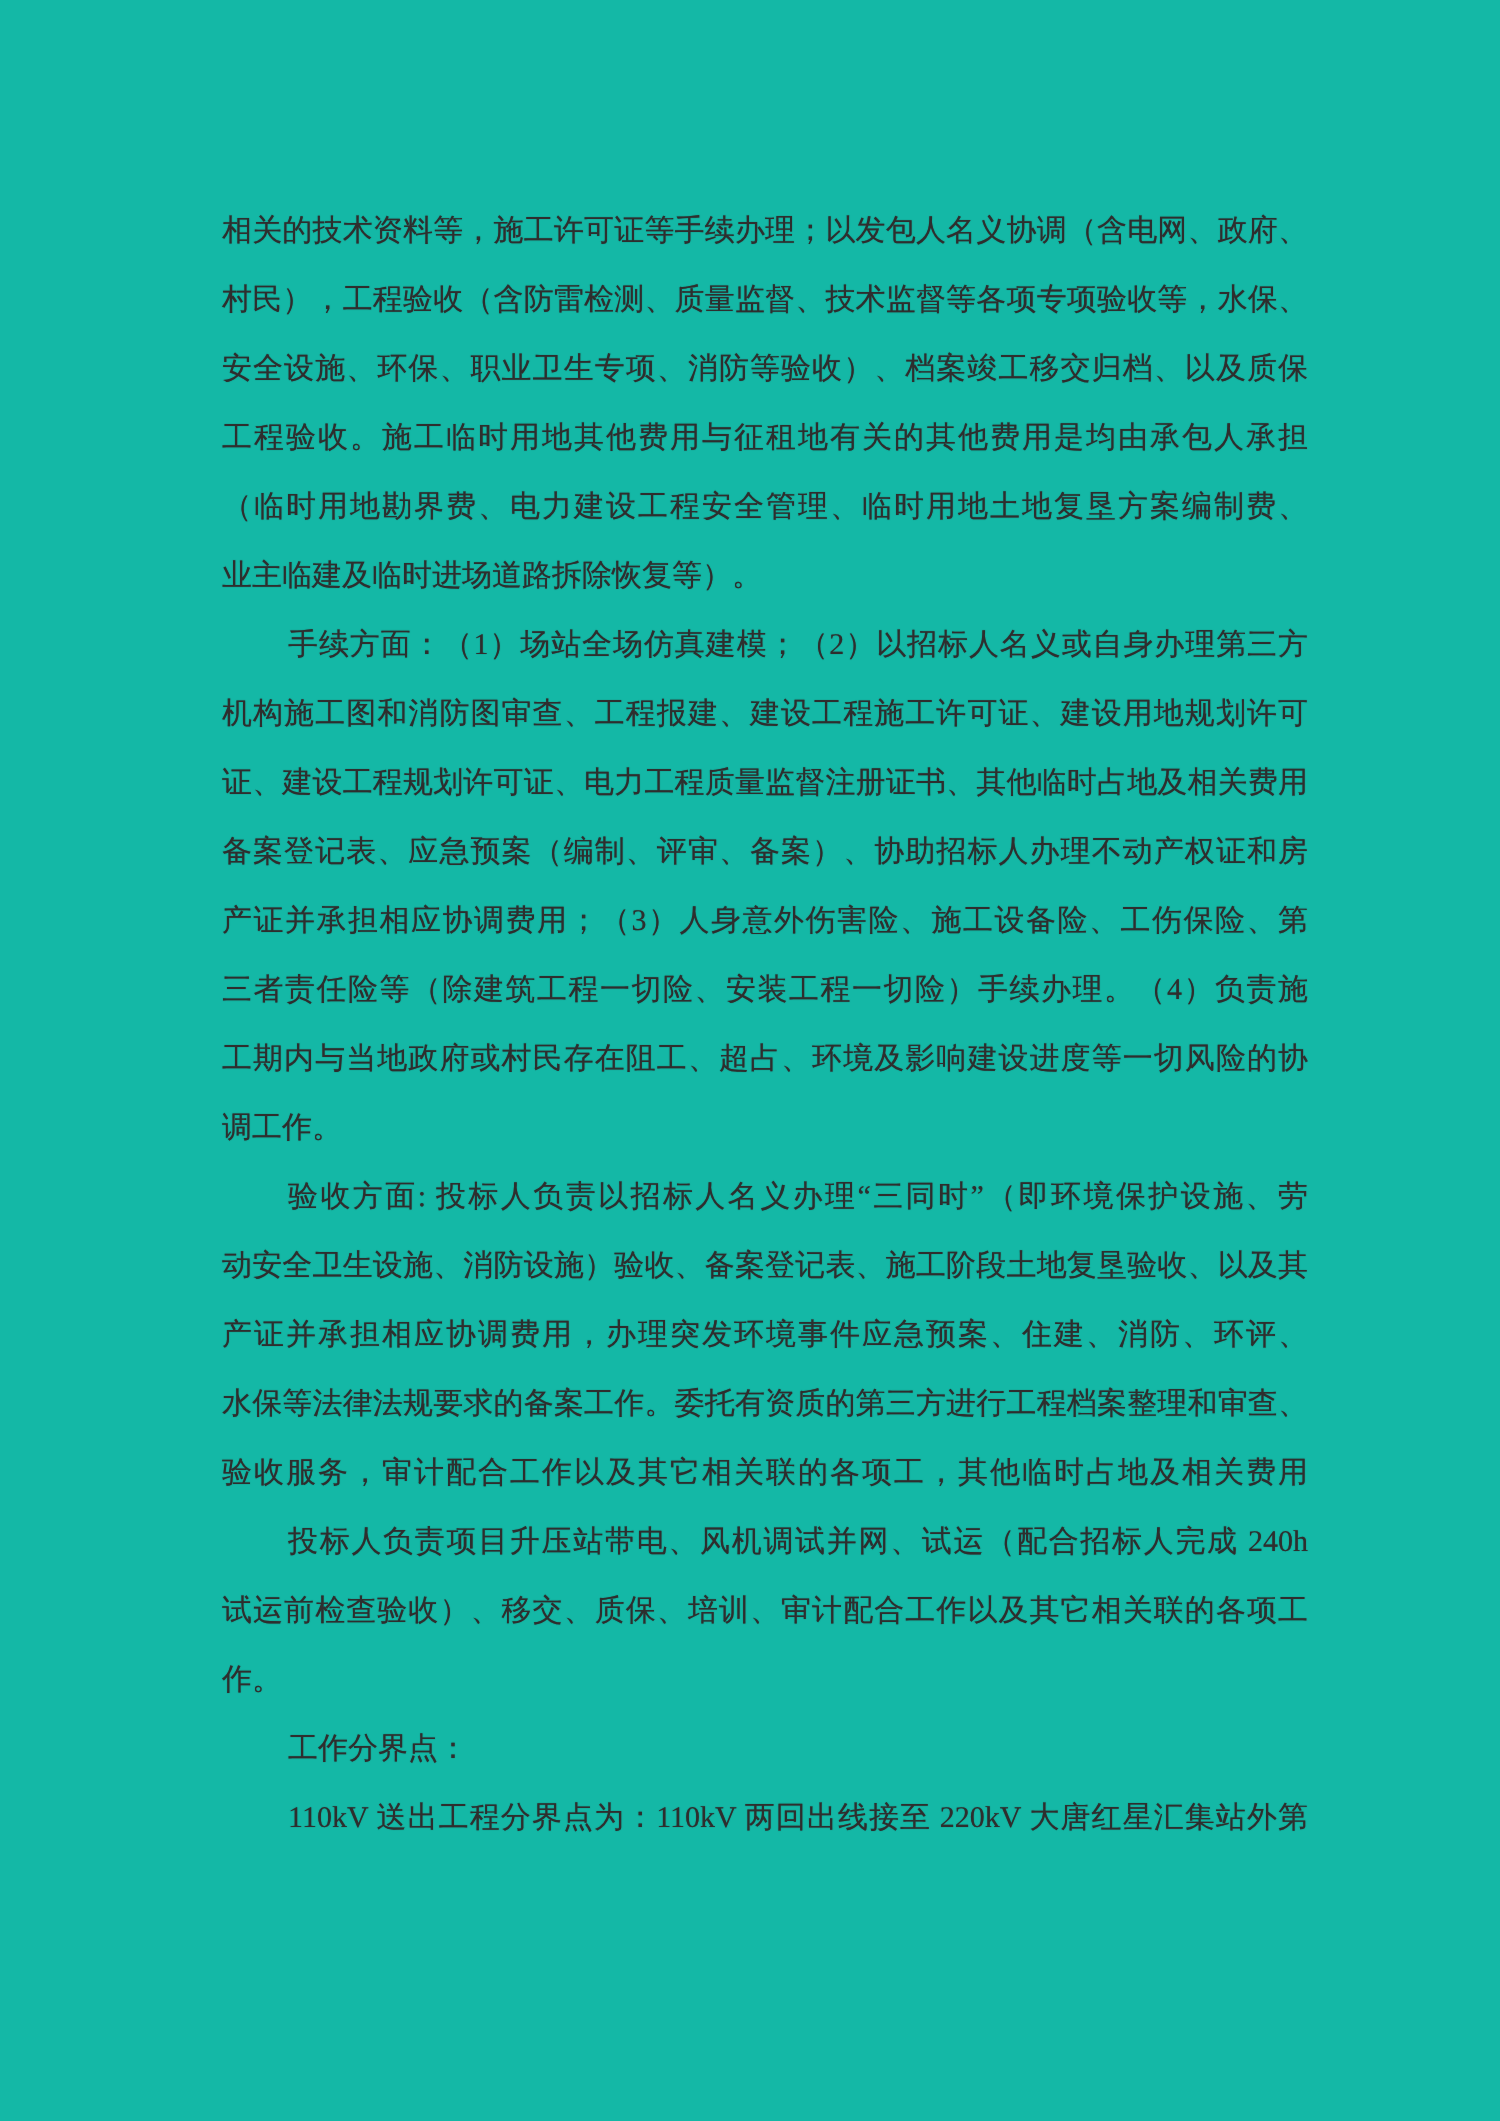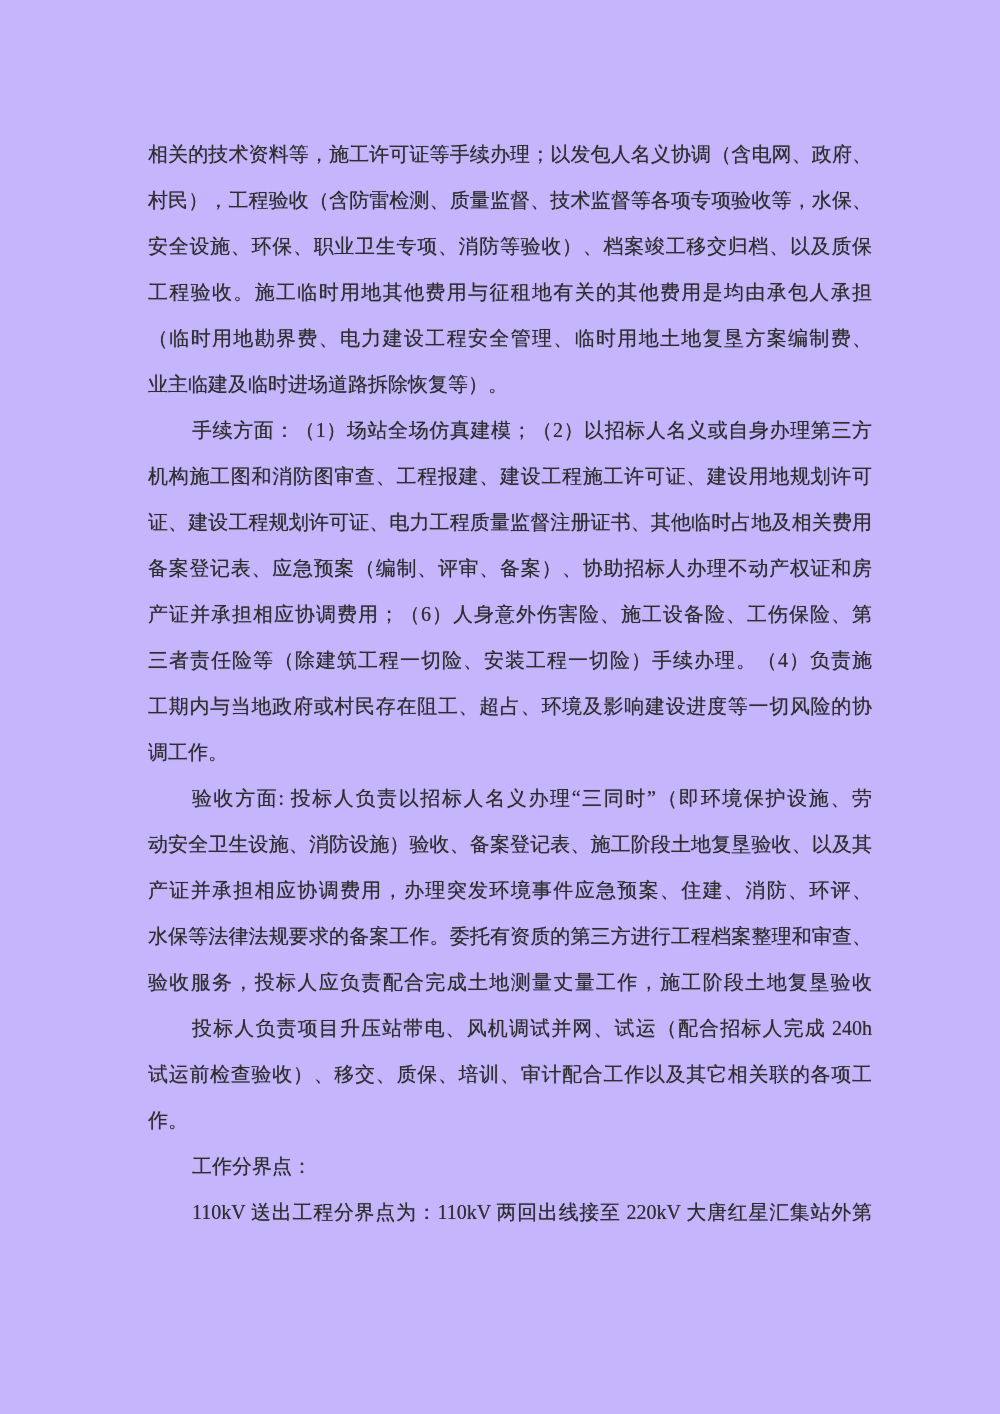--- a/index.html
+++ b/index.html
@@ -4,21 +4,21 @@
 <style>
   html, body {
     margin: 0;
     padding: 0;
     background: #ffffff;
   }
   .page {
     position: relative;
     width: 1000px;
     height: 1414px;
-    background: #c4b5fd;
+    background: #14b8a6;
     overflow: hidden;
     font-family: "Liberation Serif", "DejaVu Serif", serif;
   }
   .text-block {
     position: absolute;
     left: 148px;
     top: 131px;
     width: 724px;
   }
   .line {
@@ -47,28 +47,28 @@
   <div class="line justify">相关的技术资料等，施工许可证等手续办理；以发包人名义协调（含电网、政府、</div>
       <div class="line justify">村民），工程验收（含防雷检测、质量监督、技术监督等各项专项验收等，水保、</div>
       <div class="line justify">安全设施、环保、职业卫生专项、消防等验收）、档案竣工移交归档、以及质保</div>
       <div class="line justify">工程验收。施工临时用地其他费用与征租地有关的其他费用是均由承包人承担</div>
       <div class="line justify">（临时用地勘界费、电力建设工程安全管理、临时用地土地复垦方案编制费、</div>
       <div class="line">业主临建及临时进场道路拆除恢复等）。</div>
       <div class="line justify indent">手续方面：（1）场站全场仿真建模；（2）以招标人名义或自身办理第三方</div>
       <div class="line justify">机构施工图和消防图审查、工程报建、建设工程施工许可证、建设用地规划许可</div>
       <div class="line justify">证、建设工程规划许可证、电力工程质量监督注册证书、其他临时占地及相关费用</div>
       <div class="line justify">备案登记表、应急预案（编制、评审、备案）、协助招标人办理不动产权证和房</div>
-      <div class="line justify">产证并承担相应协调费用；（6）人身意外伤害险、施工设备险、工伤保险、第</div>
+      <div class="line justify">产证并承担相应协调费用；（3）人身意外伤害险、施工设备险、工伤保险、第</div>
       <div class="line justify">三者责任险等（除建筑工程一切险、安装工程一切险）手续办理。（4）负责施</div>
       <div class="line justify">工期内与当地政府或村民存在阻工、超占、环境及影响建设进度等一切风险的协</div>
       <div class="line">调工作。</div>
       <div class="line justify indent">验收方面: 投标人负责以招标人名义办理“三同时”（即环境保护设施、劳</div>
       <div class="line justify">动安全卫生设施、消防设施）验收、备案登记表、施工阶段土地复垦验收、以及其</div>
       <div class="line justify">产证并承担相应协调费用，办理突发环境事件应急预案、住建、消防、环评、</div>
       <div class="line justify">水保等法律法规要求的备案工作。委托有资质的第三方进行工程档案整理和审查、</div>
-      <div class="line justify">验收服务，投标人应负责配合完成土地测量丈量工作，施工阶段土地复垦验收</div>
+      <div class="line justify">验收服务，审计配合工作以及其它相关联的各项工，其他临时占地及相关费用</div>
       <div class="line justify indent">投标人负责项目升压站带电、风机调试并网、试运（配合招标人完成 240h</div>
       <div class="line justify">试运前检查验收）、移交、质保、培训、审计配合工作以及其它相关联的各项工</div>
       <div class="line">作。</div>
       <div class="line indent">工作分界点：</div>
       <div class="line justify indent">110kV 送出工程分界点为：110kV 两回出线接至 220kV 大唐红星汇集站外第</div>
     </div>
 </div>
 
 </body></html>

